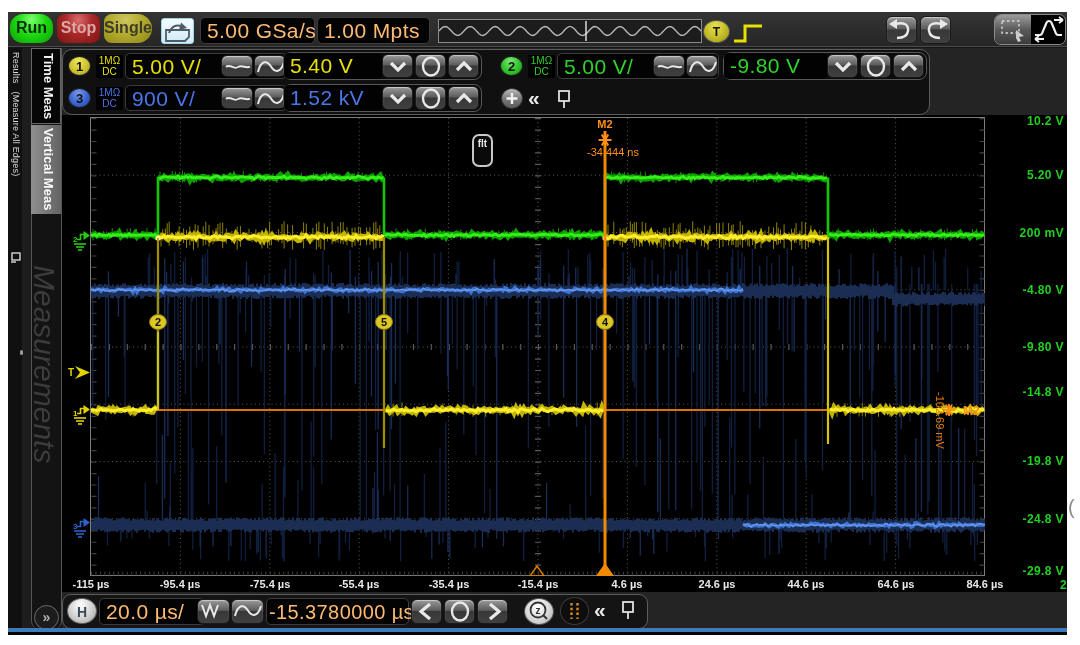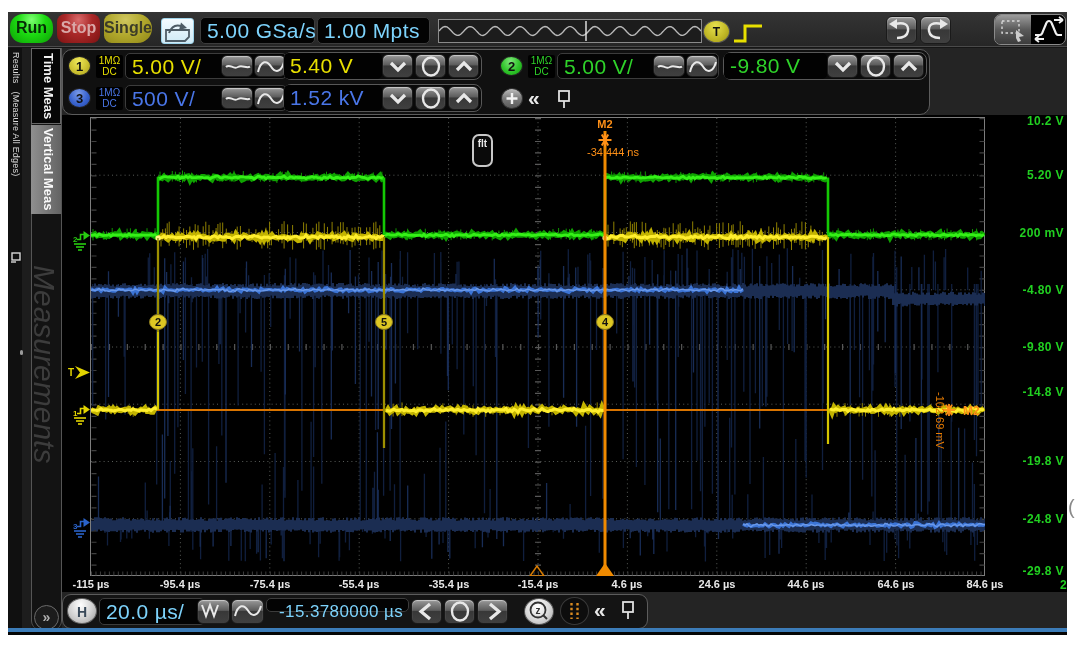--- a/index.html
+++ b/index.html
@@ -1,17 +1,17 @@
 <!DOCTYPE html>
 <html><head><meta charset="utf-8"><style>
 *{margin:0;padding:0;box-sizing:border-box}
 html,body{width:1080px;height:645px;background:#fff;font-family:"Liberation Sans",sans-serif;overflow:hidden}
 .abs{position:absolute}
 #ui{position:absolute;left:8px;top:12px;width:1059px;height:623px;background:#161616}
-.fld{position:absolute;background:#030303;border:1px solid #3c3c3c;border-radius:5px;color:#7dd3fc;font-size:21px;letter-spacing:0.4px;line-height:25px;padding-left:6px;white-space:nowrap}
+.fld{position:absolute;background:#030303;border:1px solid #3c3c3c;border-radius:5px;color:#fdba74;font-size:21px;letter-spacing:0.4px;line-height:25px;padding-left:6px;white-space:nowrap}
 .btn{position:absolute;border-radius:6px;background:linear-gradient(#9a9a9a,#5c5c5c 45%,#383838 50%,#404040);border:1px solid #1a1a1a;box-shadow:inset 0 1px 1px rgba(255,255,255,.5)}
 .grp{position:absolute;border:1px solid #585858;border-radius:8px;background:#0a0a0a}
 .chiptxt{position:absolute;font-size:10px;font-weight:normal;line-height:11px;text-align:center;background:#000;border-radius:2px}
 .ell{position:absolute;border-radius:50%;text-align:center;font-weight:bold;color:#111}
 .vtx{position:absolute;transform-origin:0 0;transform:rotate(90deg);white-space:nowrap}
 .xl{position:absolute;transform:translateX(-50%);color:#e8e8e8;font-size:11px;font-weight:bold;white-space:nowrap}
 .yl{position:absolute;width:70px;text-align:right;color:#21cf21;font-size:12px;font-weight:bold;letter-spacing:0.4px;white-space:nowrap}
 </style></head><body>
 <div id="ui">
     <div class="abs" style="left:0;top:0;width:1059px;height:35px;background:linear-gradient(#343434,#262626);border-bottom:1px solid #4a4a4a"></div>
@@ -89,21 +89,21 @@
         <path d="M8,8 L15,15 L22,8" stroke="#e8e8e8" stroke-width="3.2" fill="none"></path>
       </svg></div>
     <div class="btn" style="left:852px;top:42px;width:31px;height:24px"><svg width="29" height="22" viewBox="0 0 29 22">
         <ellipse cx="15" cy="11.5" rx="8" ry="9" stroke="#e8e8e8" stroke-width="2.4" fill="none"></ellipse>
       </svg></div>
     <div class="btn" style="left:885px;top:42px;width:31px;height:24px"><svg width="29" height="22" viewBox="0 0 29 22">
         <path d="M8,15 L15,8 L22,15" stroke="#e8e8e8" stroke-width="3.2" fill="none"></path>
       </svg></div>
     <div class="ell" style="left:60px;top:76px;width:23px;height:20px;background:radial-gradient(ellipse at 45% 25%,#7a9ae8,#3a64cf 55%,#2146a4);font-size:13px;line-height:20px;border:1px solid #222">3</div>
     <div class="chiptxt" style="left:88px;top:75px;width:27px;height:23px;color:#4a76e8">1MΩ<br>DC</div>
-    <div class="fld" style="left:117px;top:73px;width:162px;height:26px;color:#4a76e8">500 V/</div>
+    <div class="fld" style="left:117px;top:73px;width:162px;height:26px;color:#4a76e8">900 V/</div>
     <div class="btn" style="left:213px;top:75px;width:32px;height:22px"><svg width="30" height="20" viewBox="0 0 30 20">
         <path d="M4,11 C8,7 11,14 16,11 C20,8.5 25,13 28,10.5" stroke="#e8e8e8" stroke-width="2" fill="none"></path>
       </svg></div>
     <div class="btn" style="left:246px;top:75px;width:32px;height:22px"><svg width="30" height="20" viewBox="0 0 30 20">
         <path d="M3,16 C6,4 12,4 16,10.5 C20,17 26,17 29,6" stroke="#e8e8e8" stroke-width="2" fill="none"></path>
       </svg></div>
     <div class="grp" style="left:275px;top:72px;width:199px;height:28px"></div>
     <div class="fld" style="left:276px;top:73px;width:98px;height:26px;color:#4a76e8;border:none;background:#020202">1.52 kV</div>
     <div class="btn" style="left:374px;top:74px;width:31px;height:24px"><svg width="29" height="22" viewBox="0 0 29 22">
         <path d="M8,8 L15,15 L22,8" stroke="#e8e8e8" stroke-width="3.2" fill="none"></path>
@@ -259,21 +259,21 @@
     <div class="abs" style="left:54px;top:580px;width:1005px;height:36px;background:#242424"></div>
     <div class="abs" style="left:54px;top:582px;width:586px;height:35px;background:#141414;border:1.5px solid #5c5c5c;border-radius:9px"></div>
     <div class="ell" style="left:59px;top:586px;width:30px;height:26px;background:radial-gradient(ellipse at 45% 25%,#ffffff,#d0d0d0 55%,#9c9c9c);font-size:14px;line-height:26px;color:#3a4a5a;border:1px solid #666">H</div>
     <div class="fld" style="left:91px;top:586px;width:106px;height:27px;line-height:26px">20.0 µs/</div>
     <div class="btn" style="left:189px;top:587px;width:33px;height:25px"><svg width="31" height="23" viewBox="0 0 31 23">
         <path d="M4,5 L8,16 L12,5 L16,16 L20,5" stroke="#e8e8e8" stroke-width="2" fill="none"></path>
       </svg></div>
     <div class="btn" style="left:223px;top:587px;width:33px;height:25px"><svg width="31" height="23" viewBox="0 0 31 23">
         <path d="M3,16 C6,4 12,4 16,10.5 C20,17 26,17 29,6" stroke="#e8e8e8" stroke-width="2" fill="none"></path>
       </svg></div>
-    <div class="fld" style="left:258px;top:586px;width:143px;height:14px;line-height:26px;font-size:17px;padding-left:12px">-15.3780000 µs</div>
+    <div class="fld" style="left:258px;top:586px;width:143px;height:27px;line-height:26px;font-size:20px;padding-left:2px">-15.3780000 µs</div>
     <div class="btn" style="left:403px;top:587px;width:31px;height:25px"><svg width="29" height="23" viewBox="0 0 29 23">
         <path d="M18,4 L9,11.5 L18,19" stroke="#e8e8e8" stroke-width="3.2" fill="none"></path>
       </svg></div>
     <div class="btn" style="left:436px;top:587px;width:31px;height:25px"><svg width="29" height="23" viewBox="0 0 29 23">
         <ellipse cx="15" cy="11.5" rx="8" ry="9" stroke="#e8e8e8" stroke-width="2.4" fill="none"></ellipse>
       </svg></div>
     <div class="btn" style="left:469px;top:587px;width:31px;height:25px"><svg width="29" height="23" viewBox="0 0 29 23">
         <path d="M12,4 L21,11.5 L12,19" stroke="#e8e8e8" stroke-width="3.2" fill="none"></path>
       </svg></div>
     <div class="ell" style="left:516px;top:586px;width:30px;height:27px;background:radial-gradient(ellipse at 45% 30%,#ffffff,#d8d8d8 55%,#a8a8a8);border:1px solid #555"><svg width="28" height="25" viewBox="0 0 28 25">

